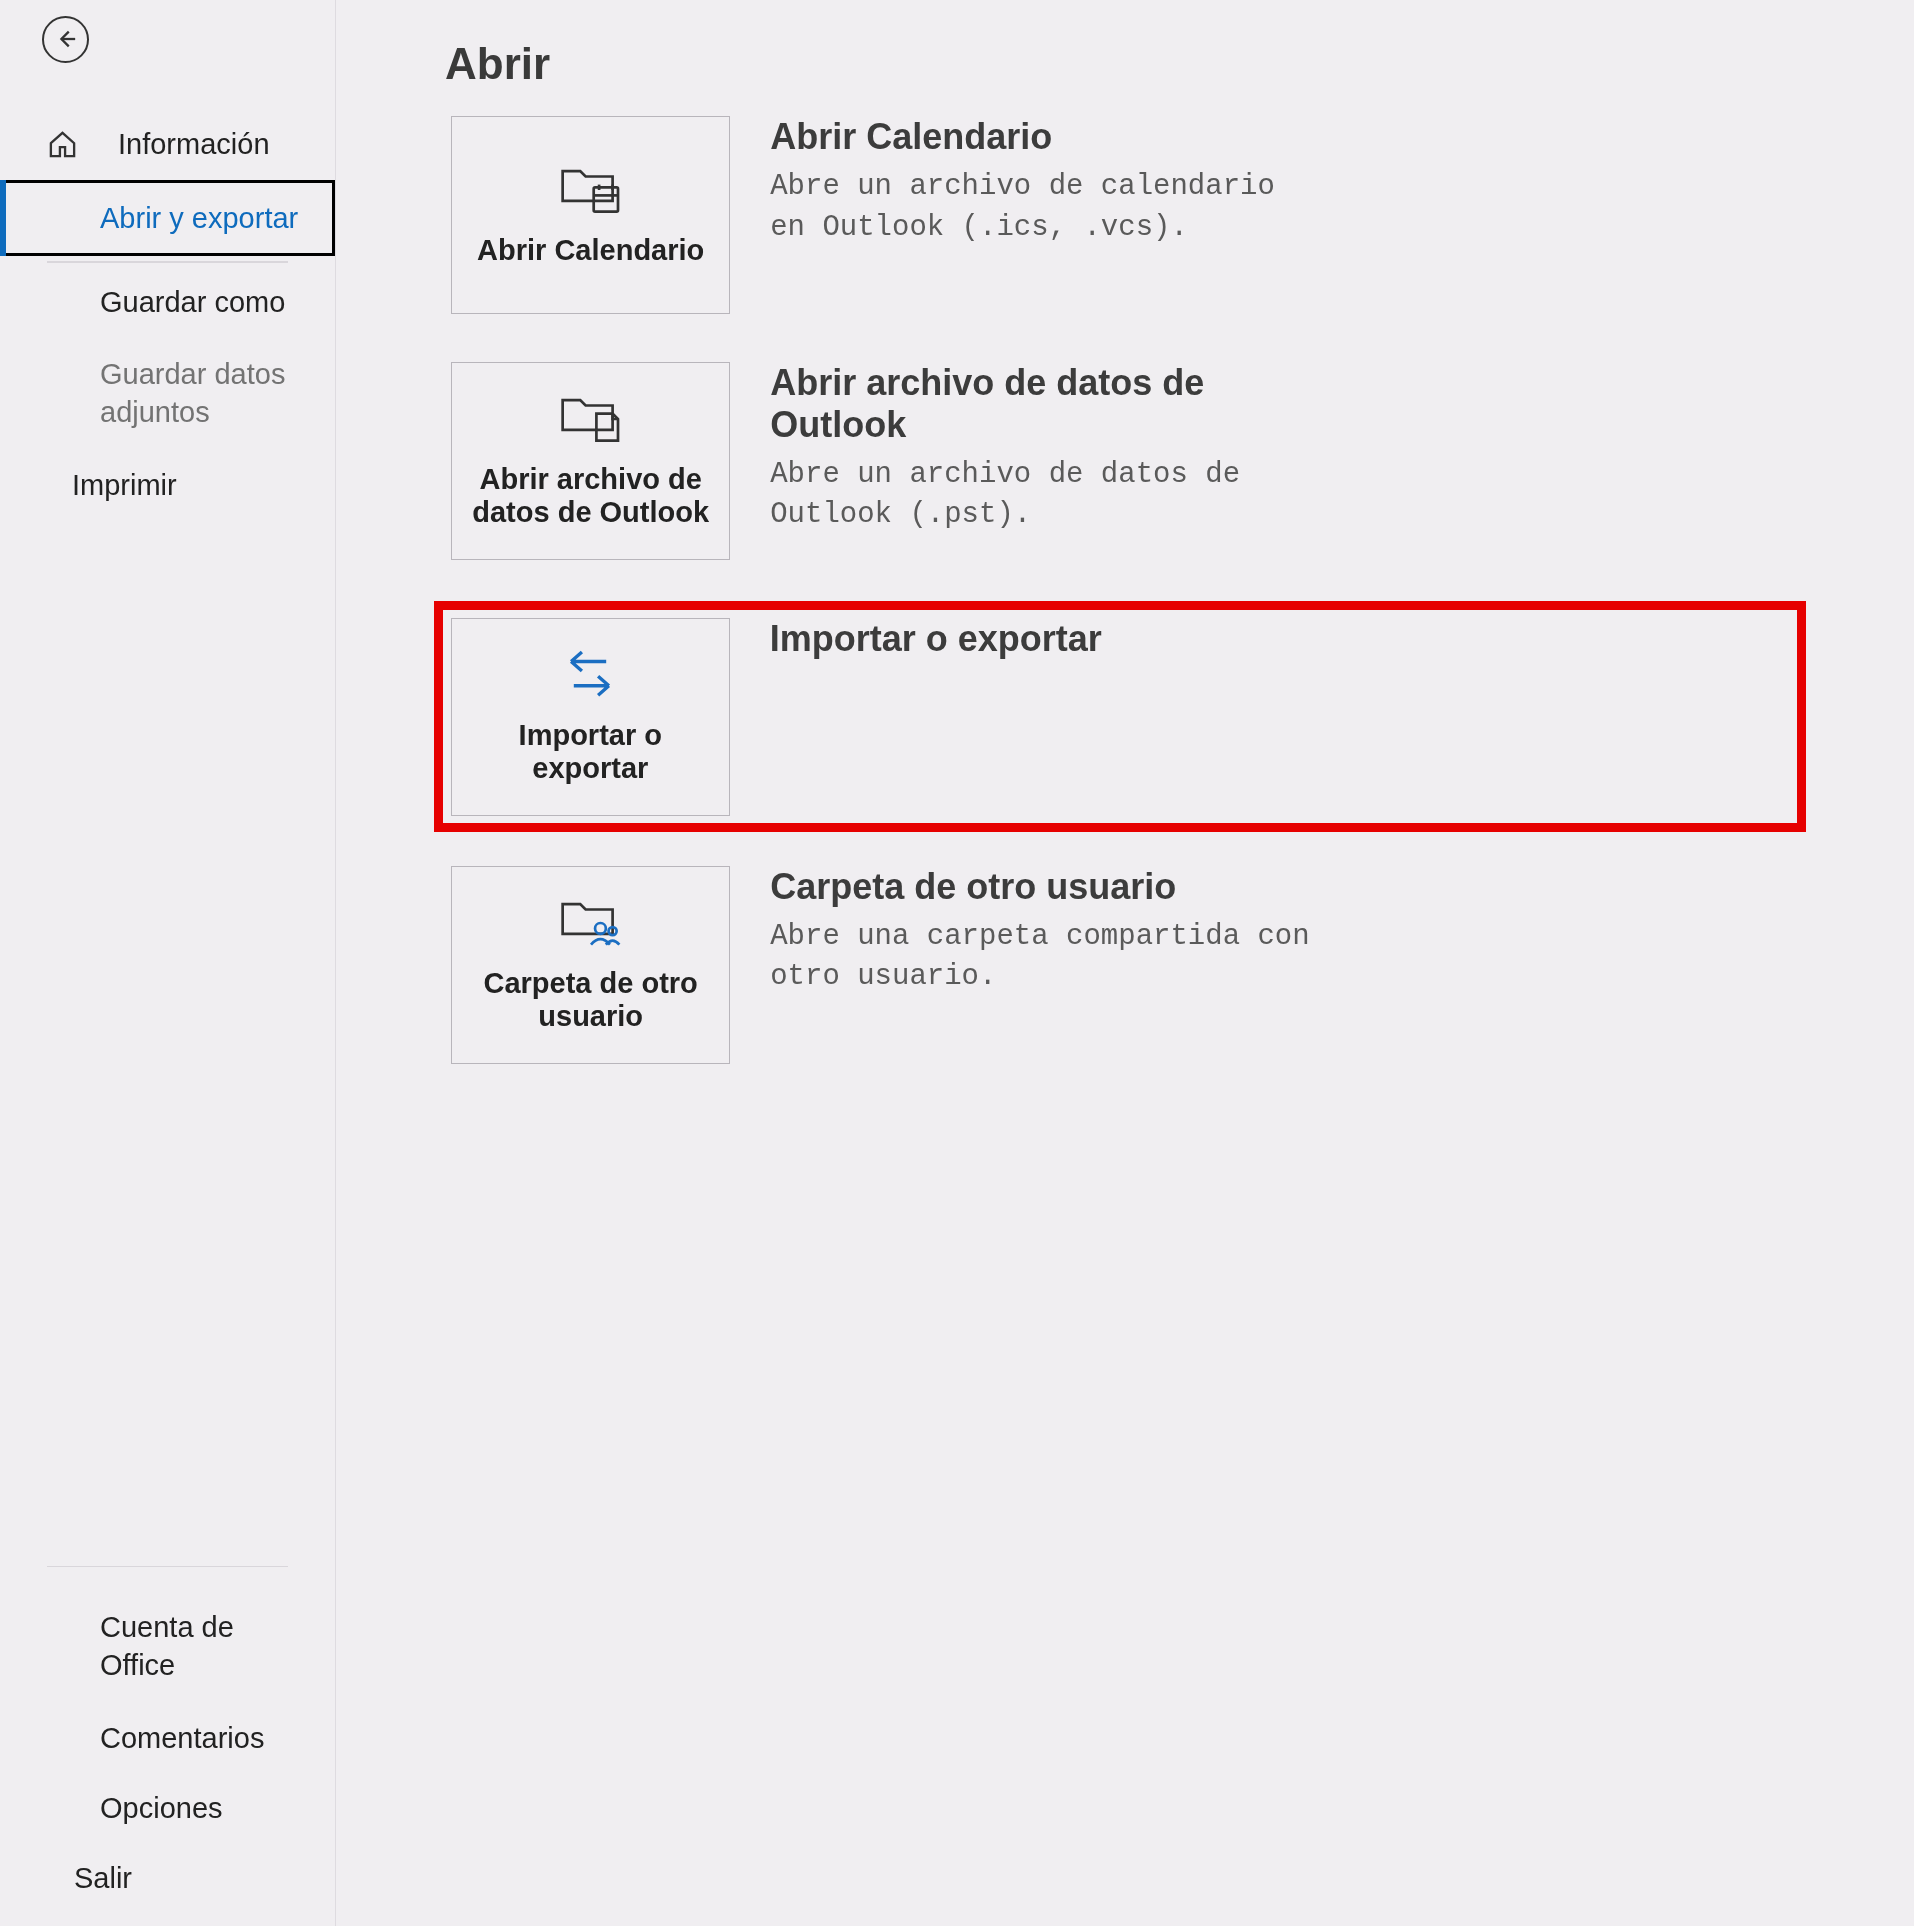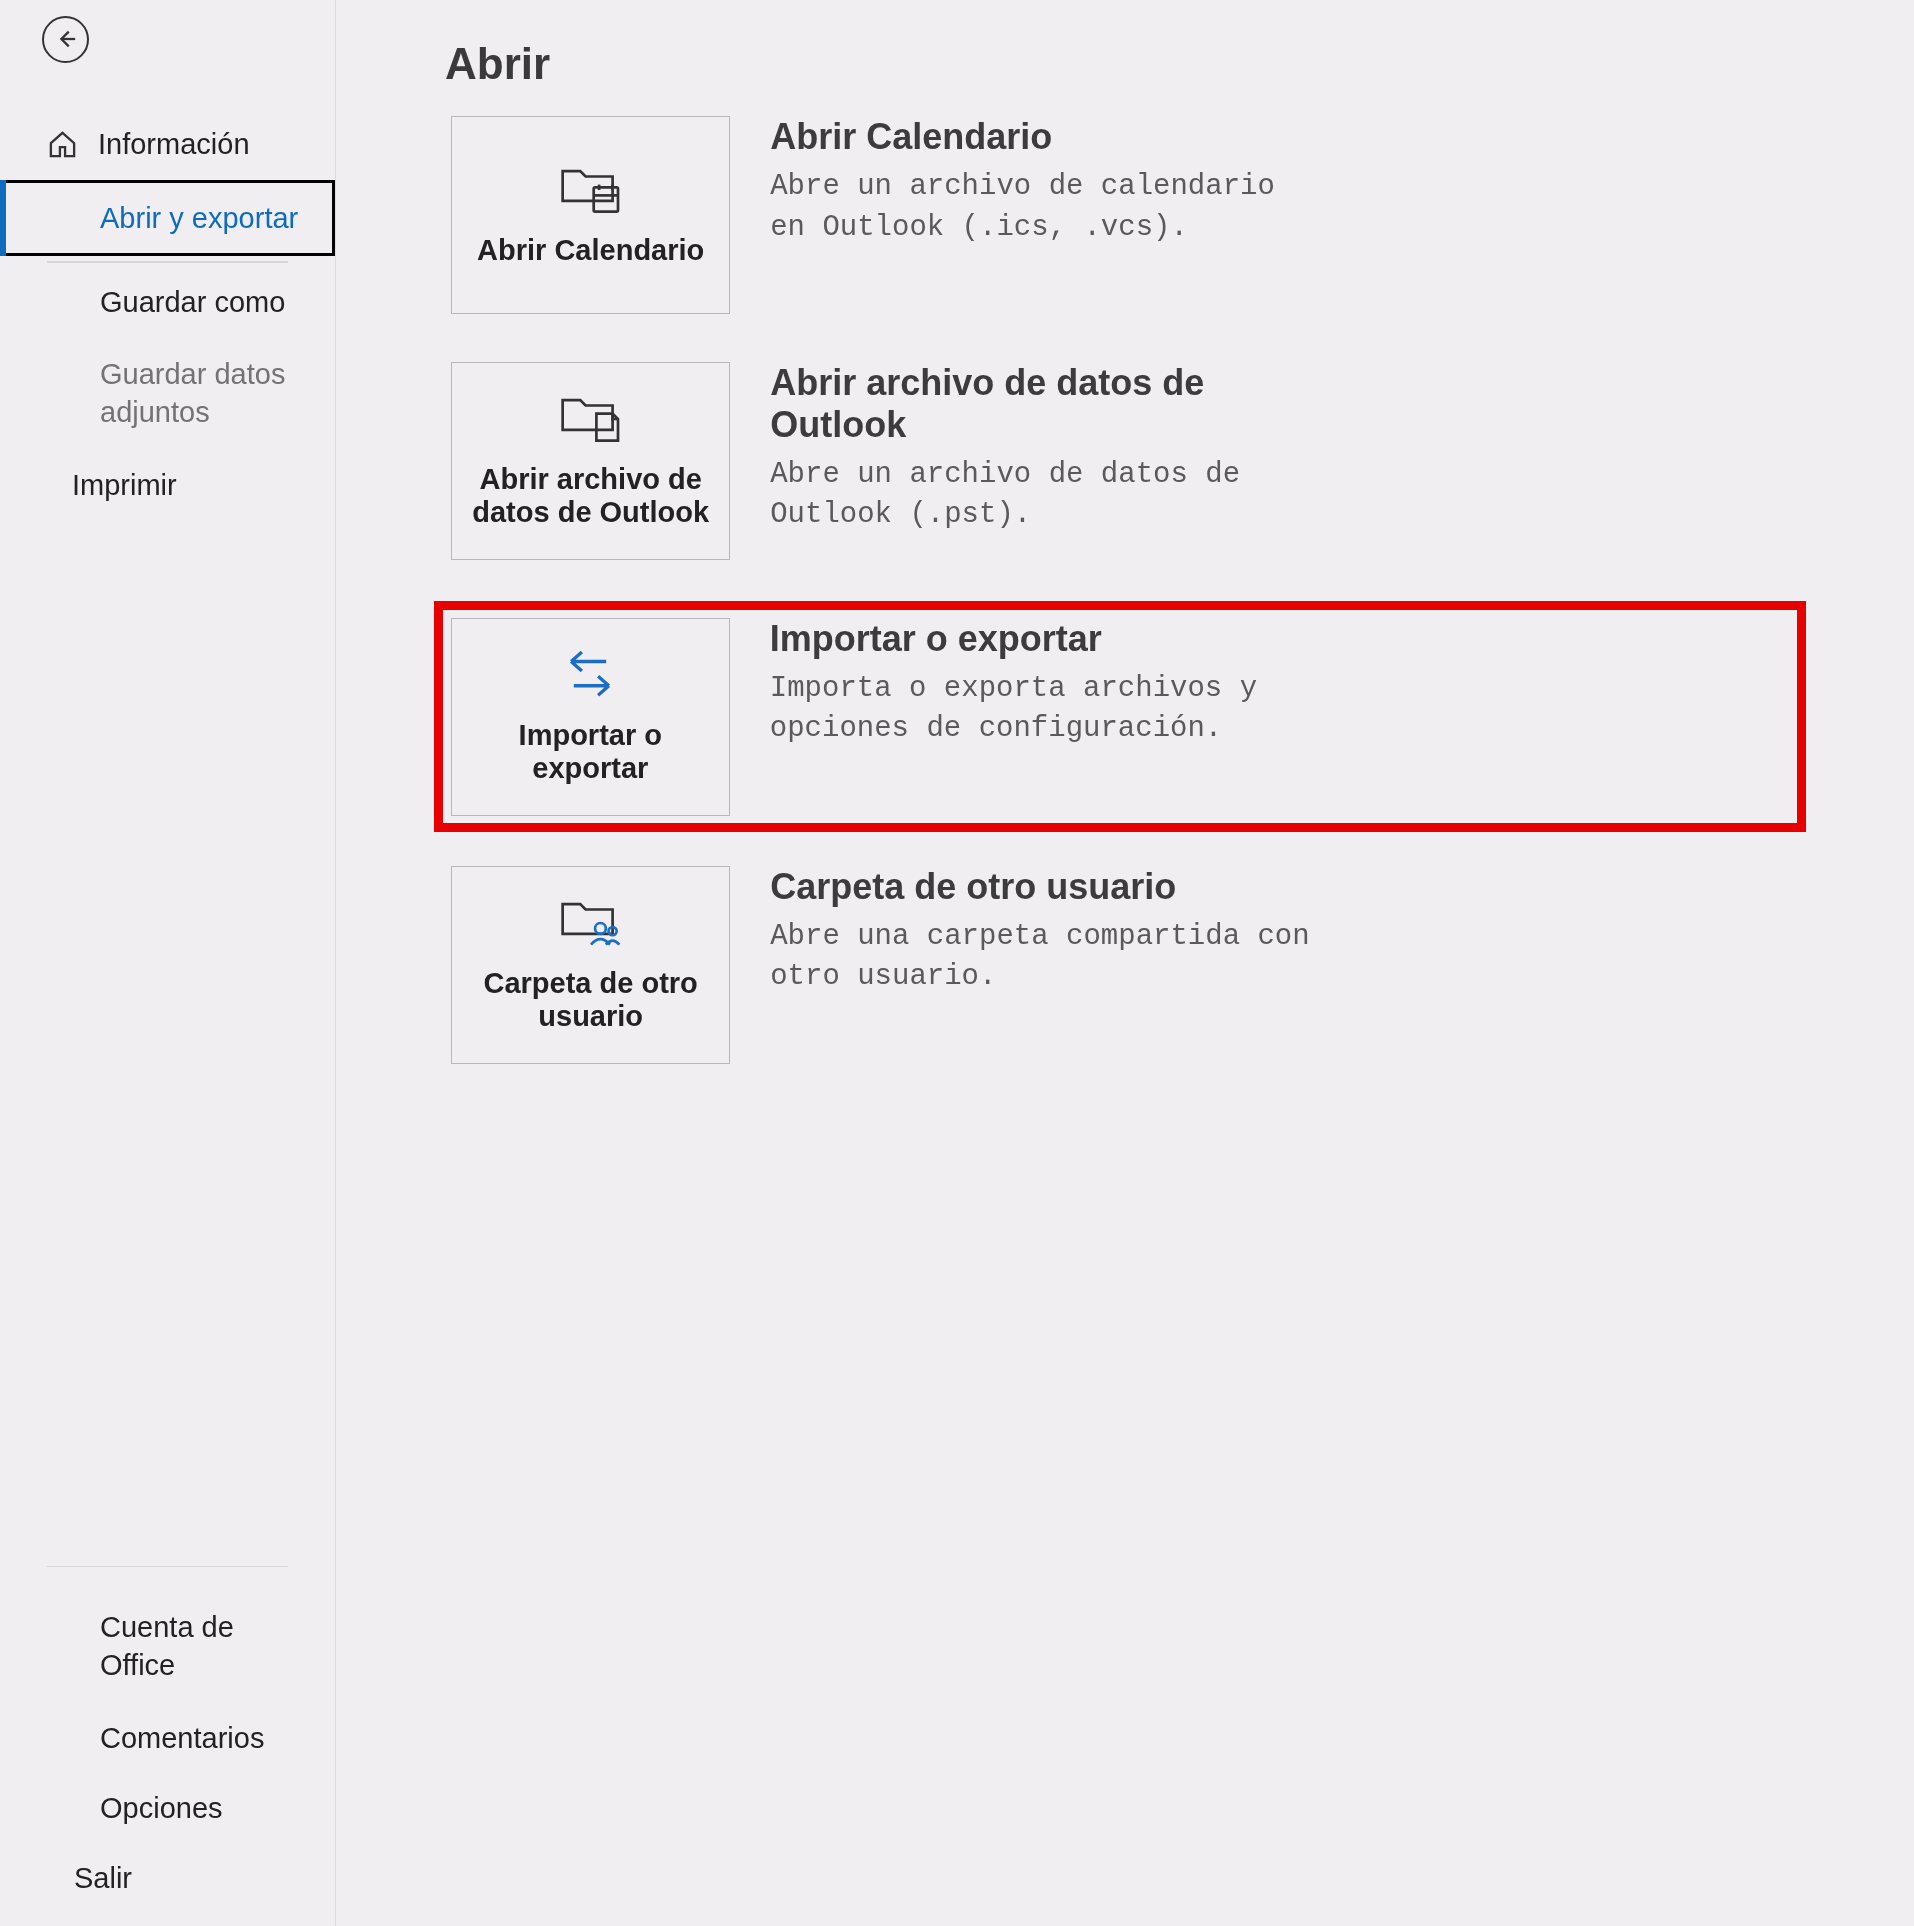--- a/index.html
+++ b/index.html
@@ -33,21 +33,21 @@
     cursor: pointer;
   }
   .back-btn svg { width: 22px; height: 22px; }
   .nav-item {
     display: flex;
     align-items: center;
     padding: 18.7px 23px 18.7px 47px;
     font-size: 29px;
     color: #222;
     cursor: pointer;
-    gap: 20px;
+    gap: 40px;
   }
   .nav-item.active {
     color: #0e6bbd;
     border: 3.1px solid #000;
     border-left: none;
     position: relative;
     align-items: center;
   }
   .nav-item.active::before {
     content: "";
@@ -225,21 +225,20 @@
       <div class="icon">
         <svg viewBox="0 0 48 40" width="66" height="54" fill="none" stroke="#1b6ec2" stroke-width="2.5">
           <path d="M36 10 H10 M10 10 L18 3 M10 10 L18 17"></path>
           <path d="M12 28 H38 M38 28 L30 21 M38 28 L30 35"></path>
         </svg>
       </div>
       <div class="tile-label">Importar o exportar</div>
     </div>
     <div class="option-text">
       <div class="option-title">Importar o exportar</div>
-      <div class="option-desc">Importa o exporta archivos y opciones de configuración.</div>
     </div>
   </div>
 
   <div class="option-row">
     <div class="option-tile">
       <div class="icon">
         <svg viewBox="0 0 48 40" width="66" height="54" fill="none" stroke="#333" stroke-width="2">
           <path d="M3 6 H16 L20 10 H40 V28 H3 Z"></path>
           <circle cx="31" cy="24" r="4" stroke="#1b6ec2"></circle>
           <path d="M24 36 Q31 28 38 36" stroke="#1b6ec2"></path>

